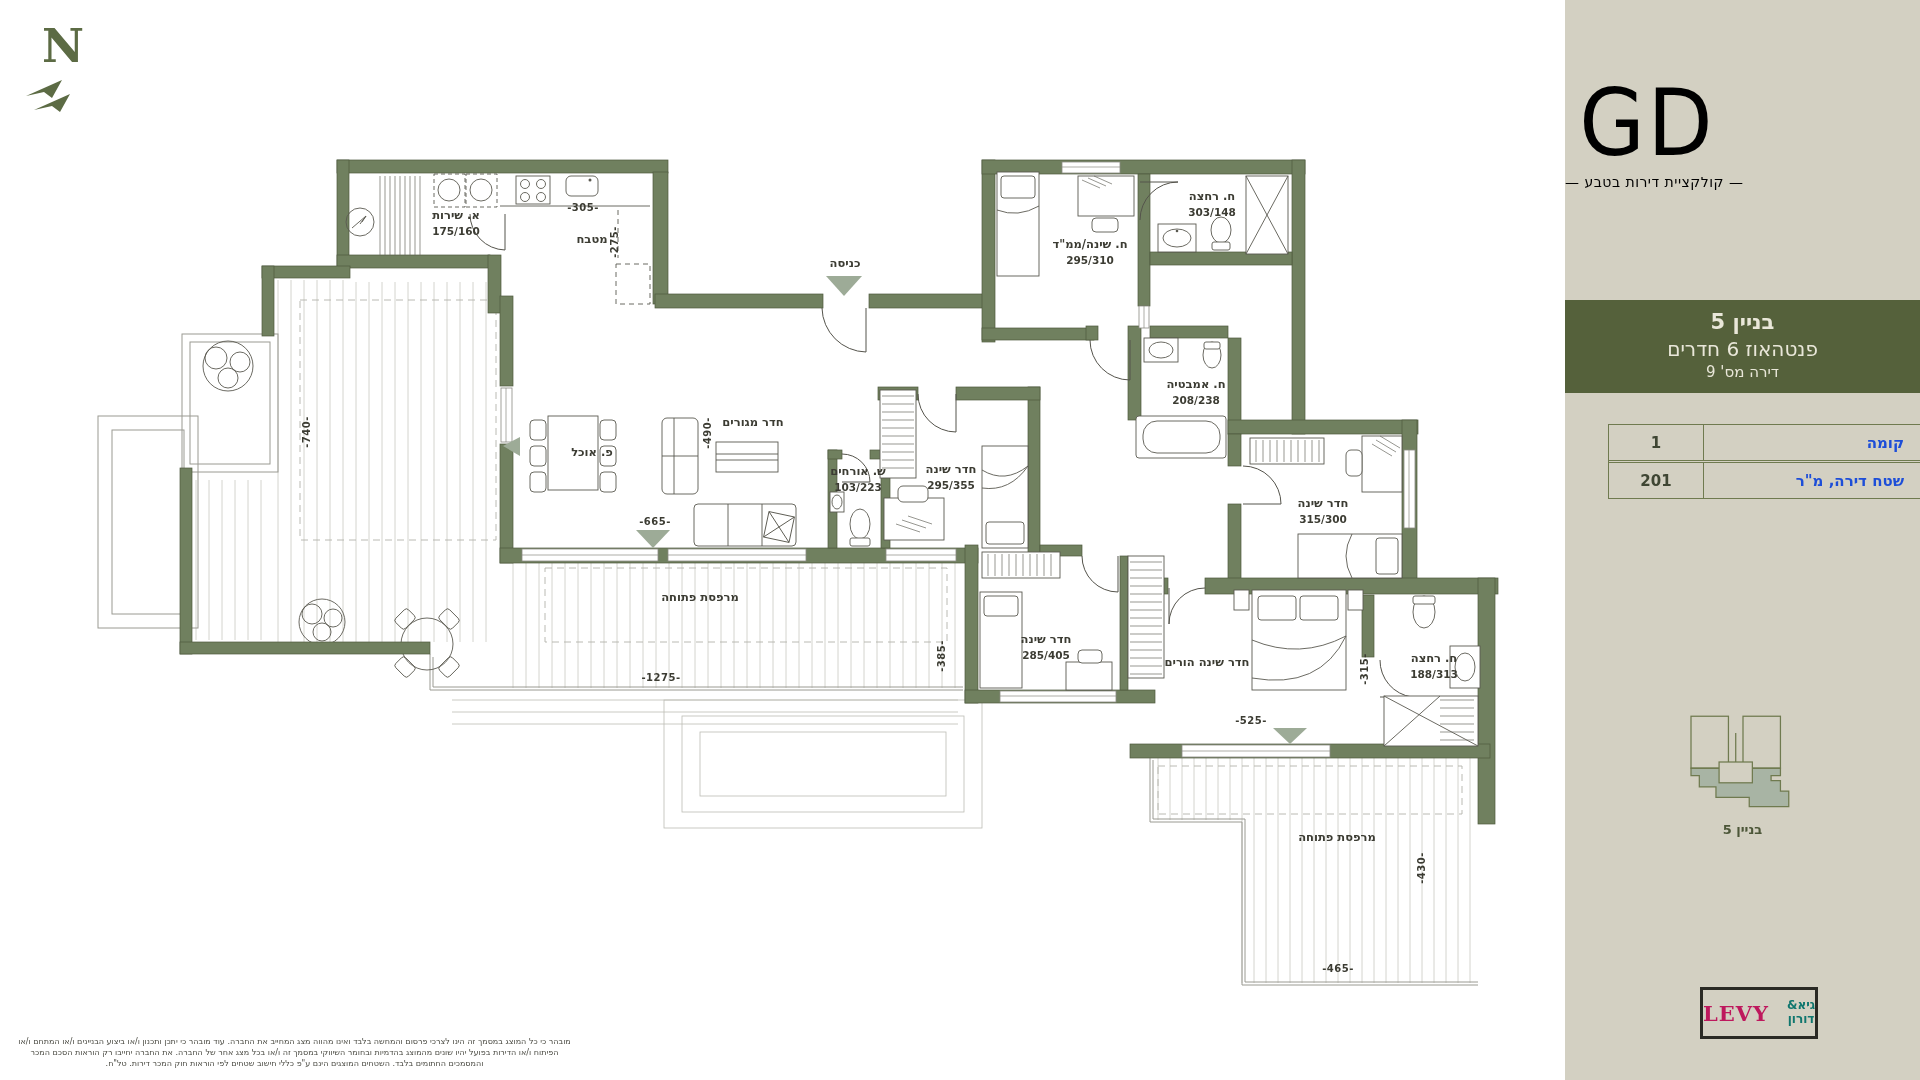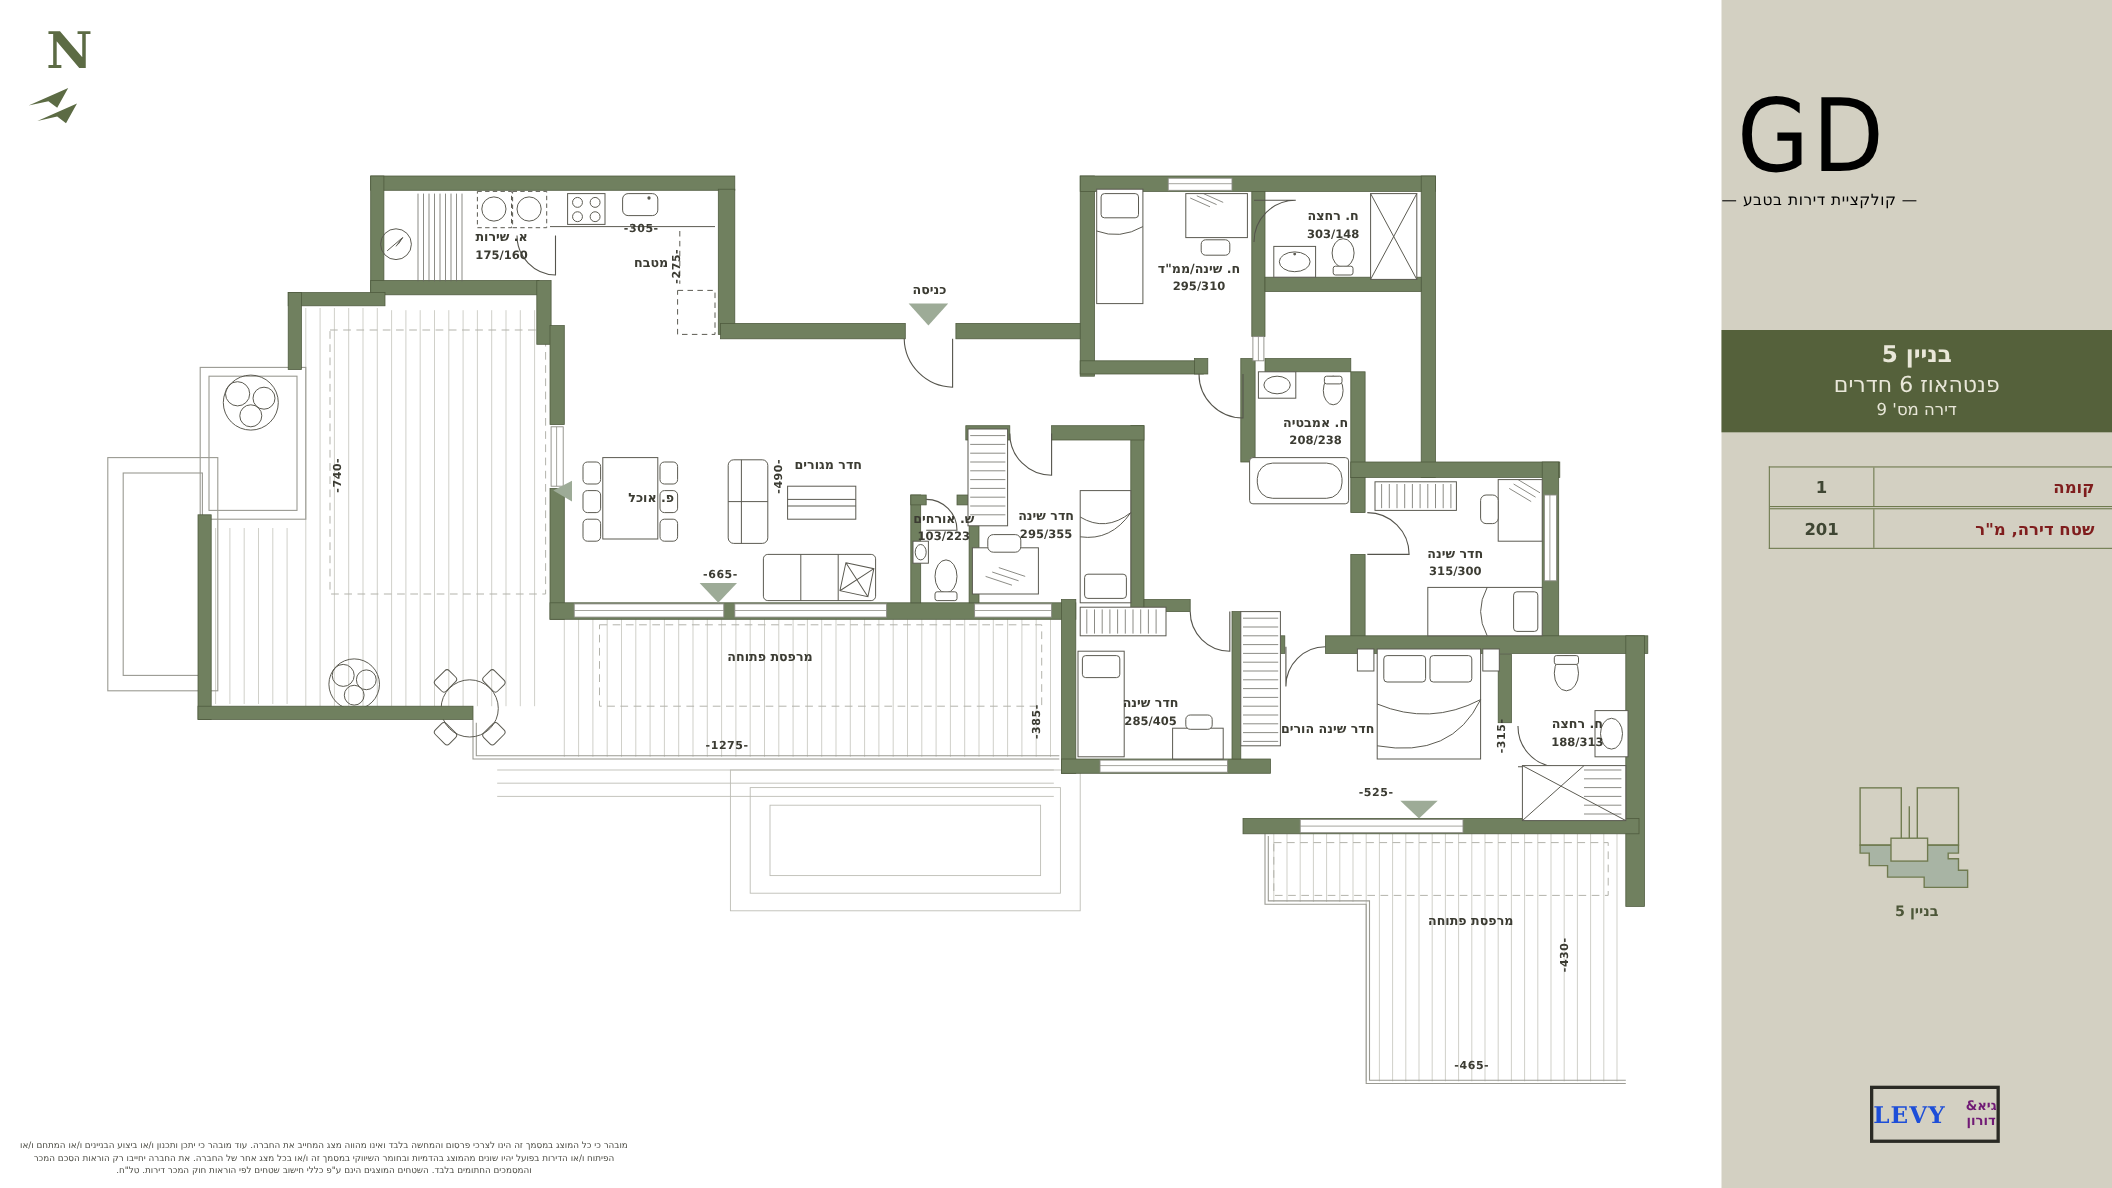--- a/index.html
+++ b/index.html
@@ -36,28 +36,28 @@
   .banner{position:absolute;top:300px;left:0;width:100%;height:93px;background:#55613b;color:#e9e7d9;
       text-align:center;direction:rtl;}
   .banner .b1{font-size:21px;font-weight:bold;padding-top:10px;}
   .banner .b2{font-size:20px;padding-top:3px;}
   .banner .b3{font-size:15px;padding-top:2px;}
   .info-table{position:absolute;top:424px;left:43px;width:311px;border:1px solid #6f7a4f;border-right:none;}
   .info-row{display:flex;height:35px;align-items:center;border-bottom:3px double #6f7a4f;}
   .info-row:last-child{border-bottom:none;}
   .info-value{width:94px;text-align:center;font-size:15px;font-weight:bold;color:#3f4633;
       border-right:1px solid #6f7a4f;align-self:stretch;display:flex;align-items:center;justify-content:center;}
-  .info-label{flex:1;direction:rtl;text-align:right;padding-right:16px;font-size:15px;font-weight:bold;color:#7f1d1d;}
+  .info-label{flex:1;direction:rtl;text-align:right;padding-right:16px;font-size:15px;font-weight:bold;color:#1d4ed8;}
   .footprint{position:absolute;top:710px;left:0;width:100%;text-align:center;}
   .footprint-caption{font-size:13px;font-weight:bold;color:#4c5638;direction:rtl;margin-top:4px;}
   .dev-logo{position:absolute;left:135px;top:987px;width:118px;height:52px;border:3px solid #2a2a24;
       display:flex;align-items:center;justify-content:center;gap:9px;box-sizing:border-box;}
-  .dev-latin{font-family:"DejaVu Serif",serif;font-weight:bold;font-size:21px;letter-spacing:1px;color:#1d4ed8;}
+  .dev-latin{font-family:"DejaVu Serif",serif;font-weight:bold;font-size:21px;letter-spacing:1px;color:#be185d;}
   .dev-div{width:2px;height:34px;background:#2a2a24;}
-  .dev-heb{direction:rtl;text-align:center;font-size:12px;font-weight:bold;color:#701a75;line-height:1.15;}
+  .dev-heb{direction:rtl;text-align:center;font-size:12px;font-weight:bold;color:#0f766e;line-height:1.15;}
 </style>
 </head>
 <body>
 
 <div class="page">
 
   <div class="plan-wrap">
     <svg width="1565" height="1080" viewBox="0 0 1565 1080">
 
       <g>

